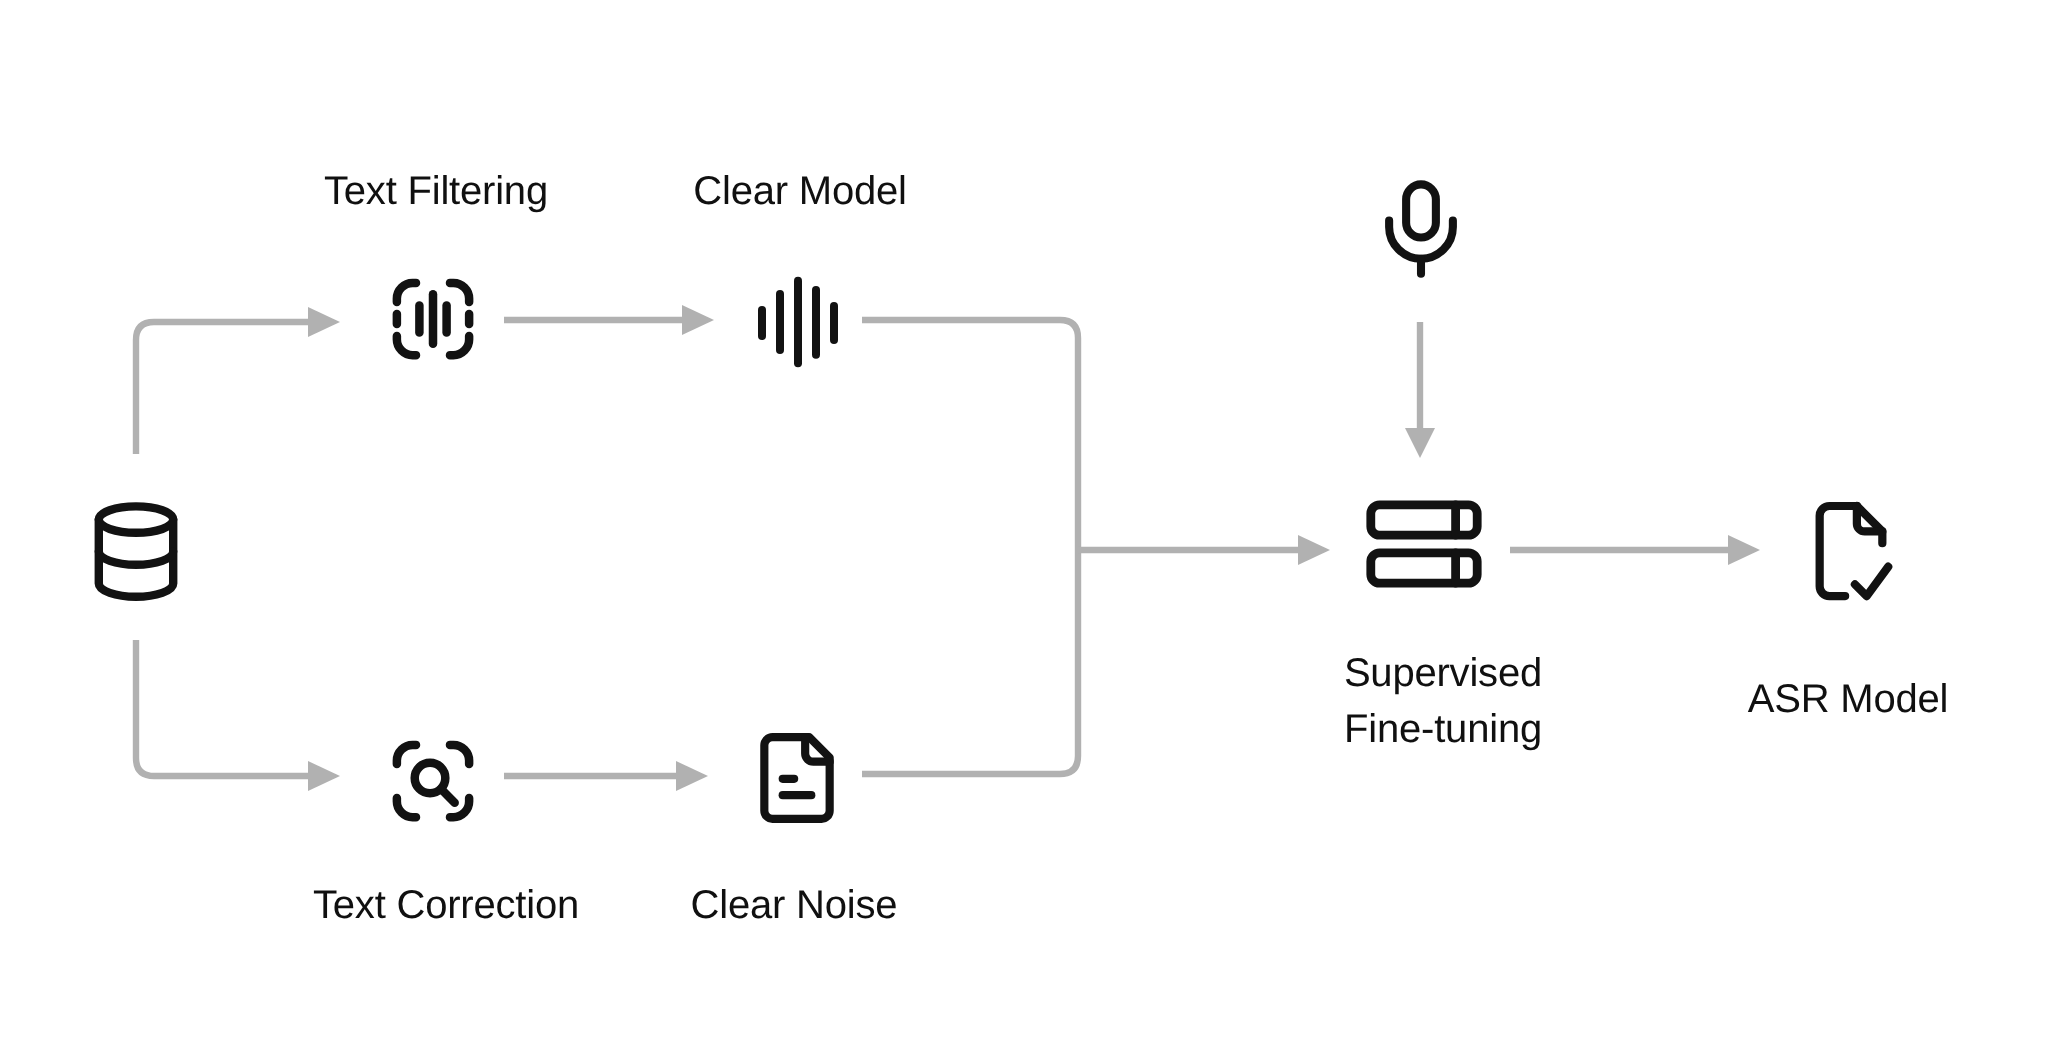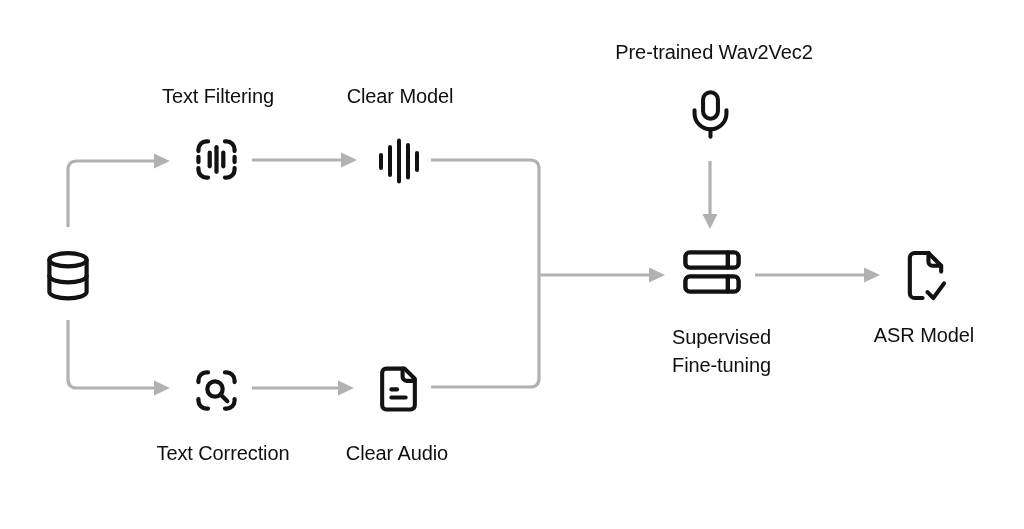--- a/index.html
+++ b/index.html
@@ -127,23 +127,22 @@
   <div class="node" style="left:374px;top:364px;">
     <span class="icon">
       <svg width="49" height="50" viewBox="0 0 24 24" stroke-width="2">
         <path d="M15 2 H6 C4.9 2 4 2.9 4 4 V20 C4 21.1 4.9 22 6 22 H18 C19.1 22 20 21.1 20 20 V7 Z"></path>
         <path d="M14 2 V6 C14 7.1 14.9 8 16 8 H20"></path>
         <path d="M8.5 12.2 H11.3"></path>
         <path d="M8.5 16.2 H15.5"></path>
       </svg>
     </span>
   </div>
-  <div class="label centered" style="left:397px;top:442px;">Clear Audio</div>
+  <div class="label centered" style="left:397px;top:442px;">Clear Noise</div>
 
-  <div class="label centered" style="left:714px;top:41px;">Pre-trained Wav2Vec2</div>
   <div class="node" style="left:687px;top:89px;">
     <span class="icon">
       <svg width="47" height="51" viewBox="0 0 22 24" stroke-width="1.9">
         <path d="M11 1.5 C12.9 1.5 14.5 3.1 14.5 5 V10.5 C14.5 12.4 12.9 14 11 14 C9.1 14 7.5 12.4 7.5 10.5 V5 C7.5 3.1 9.1 1.5 11 1.5 Z"></path>
         <path d="M3.5 10 V11.5 C3.5 15.6 6.9 19 11 19 C15.1 19 18.5 15.6 18.5 11.5 V10"></path>
         <path d="M11 19 V22.5"></path>
       </svg>
     </span>
   </div>
 
@@ -162,15 +161,15 @@
   <div class="node" style="left:902px;top:249px;">
     <span class="icon">
       <svg width="47" height="55" viewBox="0 0 24 28" stroke-width="2.1">
         <path d="M13.5 2 H6.5 C5.1 2 4 3.1 4 4.5 V22.5 C4 23.9 5.1 25 6.5 25 H10.5"></path>
         <path d="M13.5 2 L20 8.5 V11.5"></path>
         <path d="M13.5 2 V6.5 C13.5 7.6 14.4 8.5 15.5 8.5 H20"></path>
         <path d="M13 22 L16 25 L21.5 17.5"></path>
       </svg>
     </span>
   </div>
-  <div class="label centered" style="left:924px;top:324px;">ASR Model</div>
+  <div class="label centered" style="left:924px;top:339px;">ASR Model</div>
 
 </div>
 
 </body></html>

